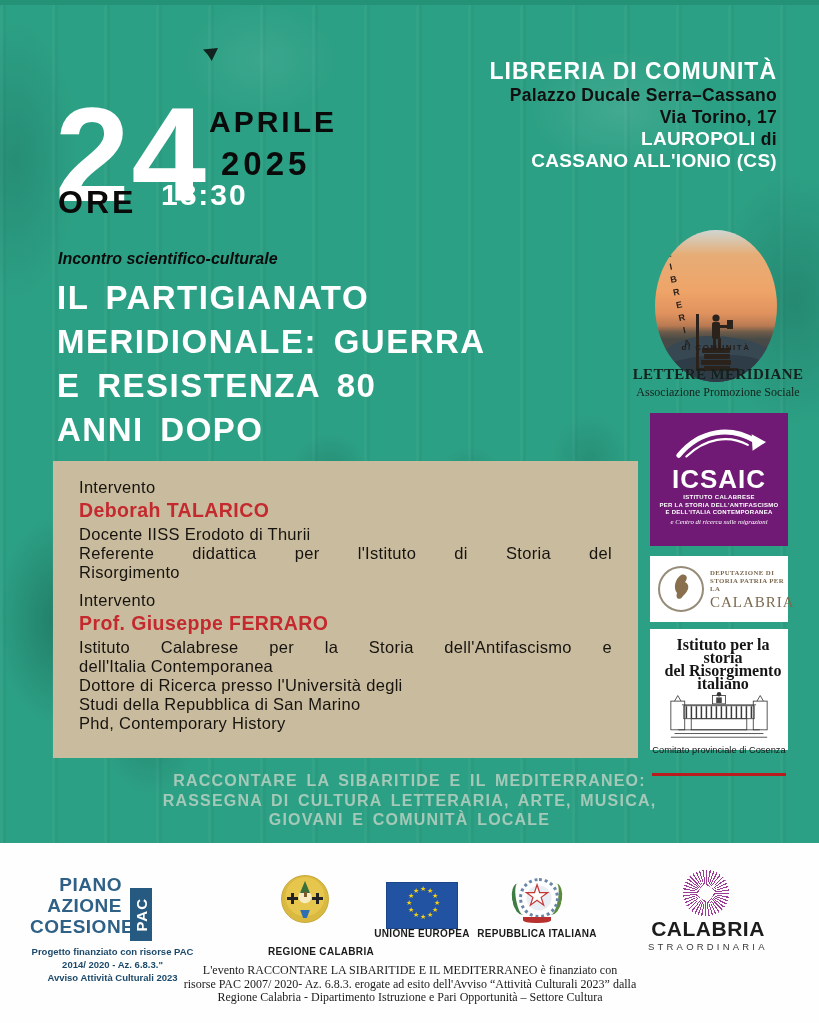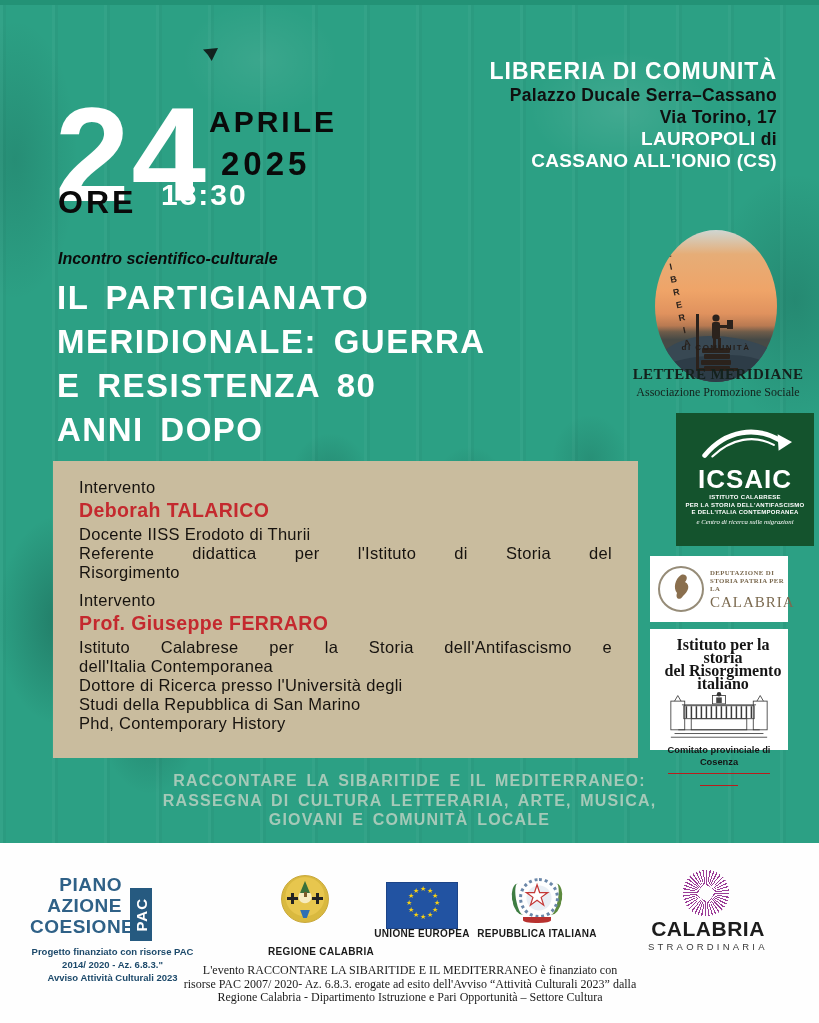--- a/index.html
+++ b/index.html
@@ -57,40 +57,40 @@
   .lib-fig{position:absolute;left:50%;bottom:6px;transform:translateX(-50%);}
   .lib-vert{position:absolute;left:18px;top:18px;writing-mode:vertical-rl;text-orientation:upright;
     font-size:9px;font-weight:700;letter-spacing:3px;color:#2b221c;transform:rotate(-12deg);}
   .lib-arc{position:absolute;bottom:30px;left:0;width:100%;text-align:center;font-size:8px;font-weight:700;
     letter-spacing:1.5px;color:#241d18;}
   .lettere{position:absolute;left:628px;top:366px;width:180px;text-align:center;
     font-family:"Liberation Serif","DejaVu Serif",serif;color:#14211c;}
   .lettere-name{font-size:15px;font-weight:700;letter-spacing:.4px;}
   .lettere-sub{font-size:12px;margin-top:2px;}
 
-  .icsaic{position:absolute;left:650px;top:413px;width:138px;height:133px;background:#14532d;color:#fff;text-align:center;margin-left:26px;}
+  .icsaic{position:absolute;left:650px;top:413px;width:138px;height:133px;background:#701a75;color:#fff;text-align:center;}
   .icsaic svg{margin-top:10px;}
   .icsaic-acr{font-size:26px;font-weight:800;letter-spacing:1px;line-height:24px;}
   .icsaic-s{font-size:6px;font-weight:700;letter-spacing:.3px;line-height:7.5px;margin-top:3px;}
   .icsaic-s2{font-size:6px;font-weight:700;letter-spacing:.3px;line-height:7.5px;}
   .icsaic-it{font-size:6.8px;font-style:italic;line-height:9px;font-family:"Liberation Serif",serif;}
 
   .deputazione{position:absolute;left:650px;top:556px;width:138px;height:66px;background:#ffffff;
     display:flex;align-items:center;box-sizing:border-box;padding:0 6px 0 8px;gap:6px;}
   .dep-circle{width:42px;height:42px;border-radius:50%;border:2px solid #968c78;flex:none;
     display:flex;align-items:center;justify-content:center;}
   .dep-text{color:#7b6a50;text-align:left;line-height:8px;}
   .dep-l1,.dep-l2{font-size:6.8px;font-weight:700;letter-spacing:.4px;font-family:"Liberation Serif",serif;}
   .dep-l3{font-size:15px;letter-spacing:1px;font-family:"Liberation Serif",serif;line-height:16px;margin-top:1px;}
 
   .istituto{position:absolute;left:650px;top:629px;width:138px;height:121px;background:#ffffff;
     text-align:center;box-sizing:border-box;padding-top:9px;color:#151515;}
   .ist-l{font-family:"Liberation Serif","DejaVu Serif",serif;font-weight:700;font-size:16px;line-height:13px;padding-left:8px;}
   .ist-committee{font-size:9.3px;line-height:12px;}
-  .ist-committee span{border-bottom:1px solid #b91c1c;padding-bottom:18px;font-weight:bold;}
+  .ist-committee span{border-bottom:3px solid #b91c1c;padding-bottom:18px;}
 
   
   .banner{position:absolute;left:0;top:771px;width:819px;text-align:center;color:#a5c9b8;
     font-size:16px;font-weight:800;letter-spacing:1.2px;line-height:19.5px;word-spacing:3px;}
 
   
   .footer{position:absolute;left:0;top:843px;width:819px;height:180px;background:#fefefe;}
   .pac-words{position:absolute;left:30px;top:31px;width:92px;text-align:right;color:#2f6187;
     font-size:19px;line-height:21px;font-weight:700;letter-spacing:.5px;}
   .pac-box{position:absolute;left:130px;top:45px;width:22px;height:53px;background:#265a80;

